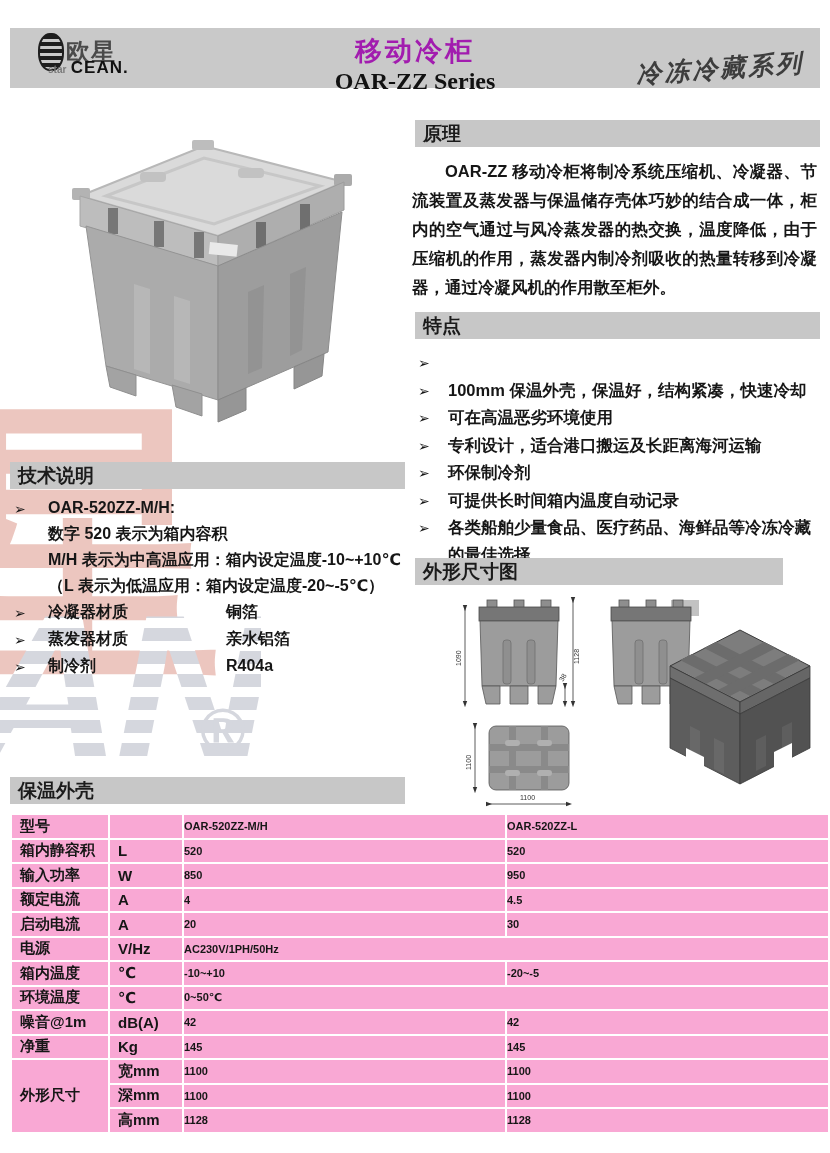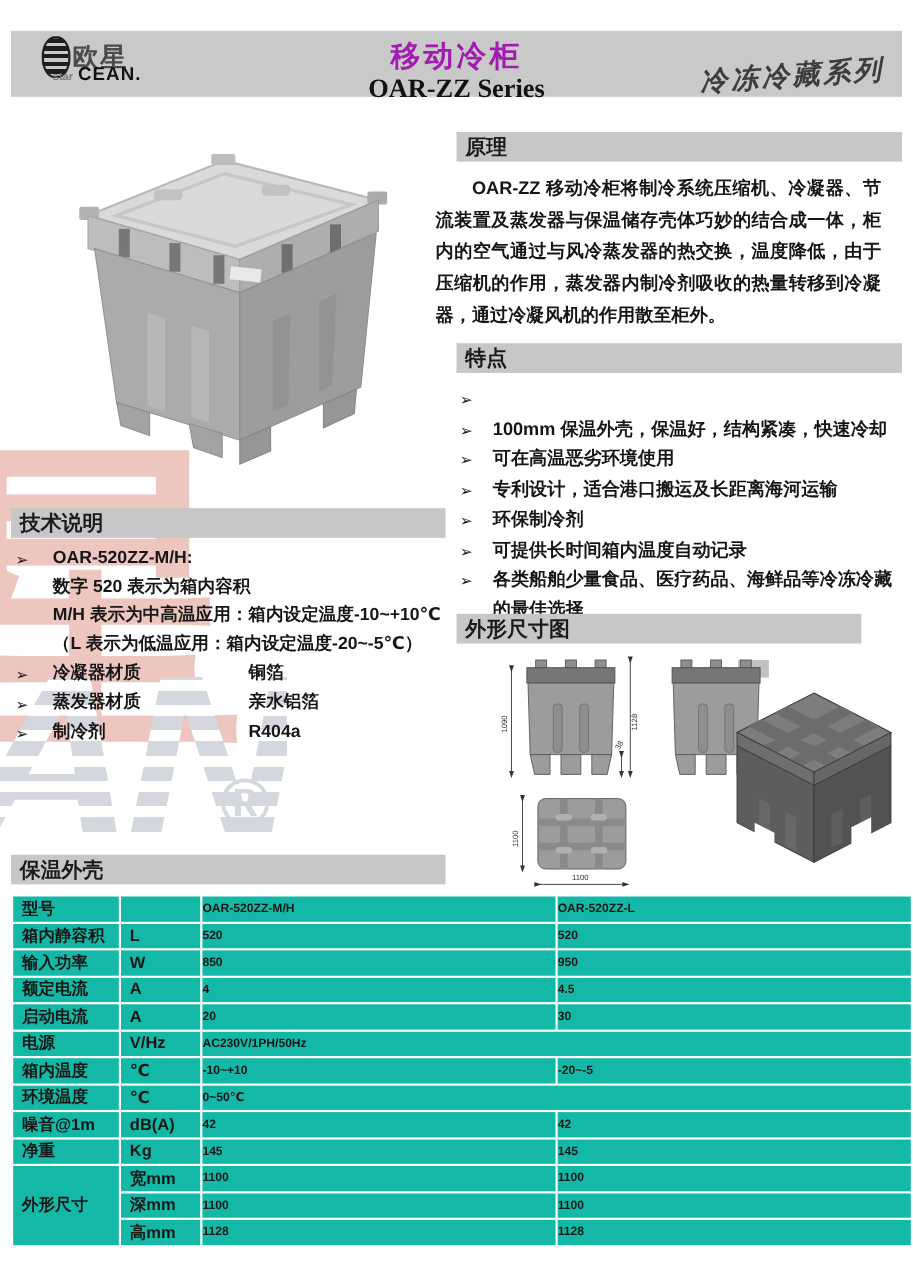--- a/index.html
+++ b/index.html
@@ -39,21 +39,21 @@
   
   .bar{position:absolute;background:#c7c7c7;height:27px;display:flex;align-items:center;
        padding-left:8px;box-sizing:border-box;font-size:19px;font-weight:bold;color:#1b1b1b;}
   .bar-principle{left:415px;top:120px;width:405px;}
   .bar-features{left:415px;top:312px;width:405px;text-align:center;}
   .bar-tech{left:10px;top:462px;width:395px;}
   .bar-dims{left:415px;top:558px;width:368px;}
   .bar-specs{left:10px;top:777px;width:395px;}
 
   
-  .principle-body{position:absolute;left:396px;top:157px;width:405px;font-size:16.5px;font-weight:bold;
+  .principle-body{position:absolute;left:412px;top:157px;width:405px;font-size:16.5px;font-weight:bold;
        line-height:29px;text-align:justify;text-indent:2em;color:#161616;}
 
   
   .features-list{position:absolute;left:418px;top:349px;width:402px;}
   .feat{display:flex;font-size:16.5px;font-weight:bold;line-height:26.5px;color:#161616;}
   .feat-marker{flex:0 0 30px;font-size:14px;padding-top:1px;}
 
   
   .tech-list{position:absolute;left:14px;top:495px;width:392px;font-size:16px;font-weight:bold;
        line-height:26px;color:#161616;}
@@ -65,21 +65,21 @@
 
   
   .photo-svg{position:absolute;left:42px;top:124px;}
   .dims-svg{position:absolute;left:415px;top:586px;}
   .dim-text{font-size:7px;fill:#333;font-family:"Liberation Sans",sans-serif;}
   .dim-line{stroke:#333;stroke-width:0.8;}
 
   
   .spec-table{position:absolute;left:10px;top:813px;width:810px;border-collapse:separate;
        border-spacing:2px;table-layout:fixed;}
-  .spec-table td{background:#14b8a6;height:22.5px;padding:0 0 0 8px;font-weight:bold;
+  .spec-table td{background:#f9a8d4;height:22.5px;padding:0 0 0 8px;font-weight:bold;
        font-size:15px;color:#161616;vertical-align:middle;}
   .spec-table td.c-val{padding:0;font-size:11px;}
 </style>
 </head>
 <body>
 
 <div class="page">
 
   <div class="wm-cjk">星</div>
   <div class="wm-latin">AN</div>

